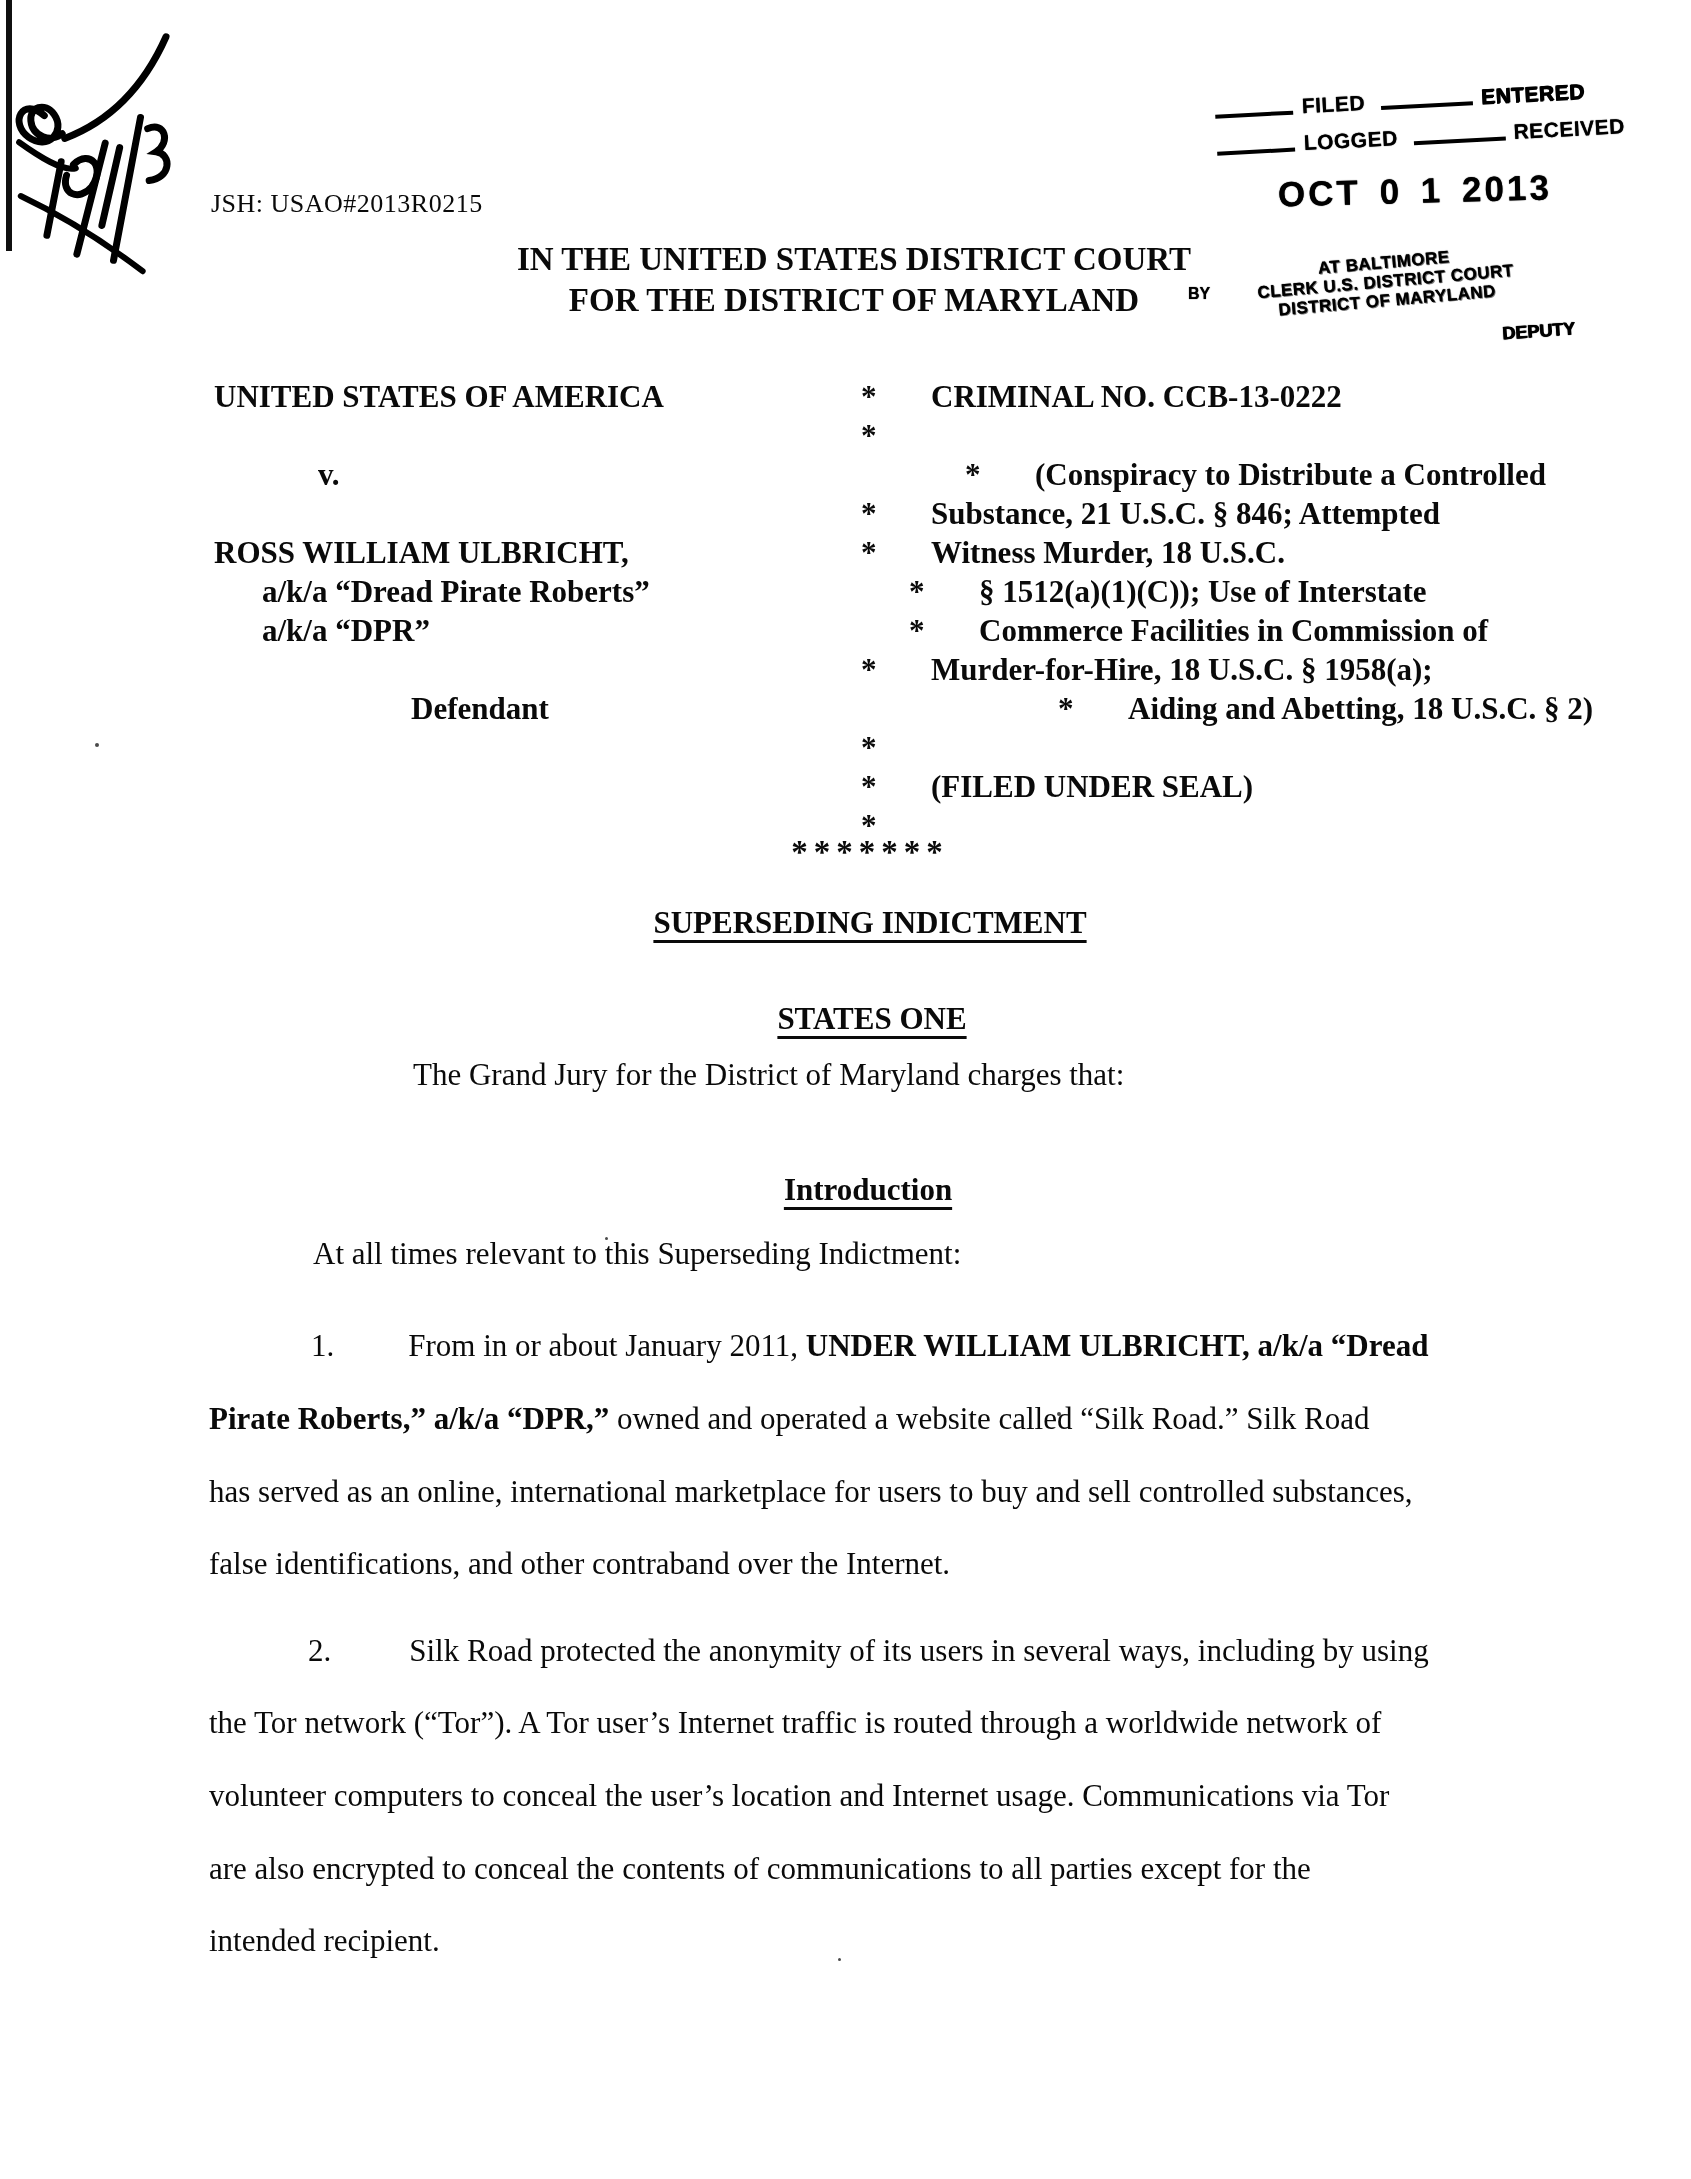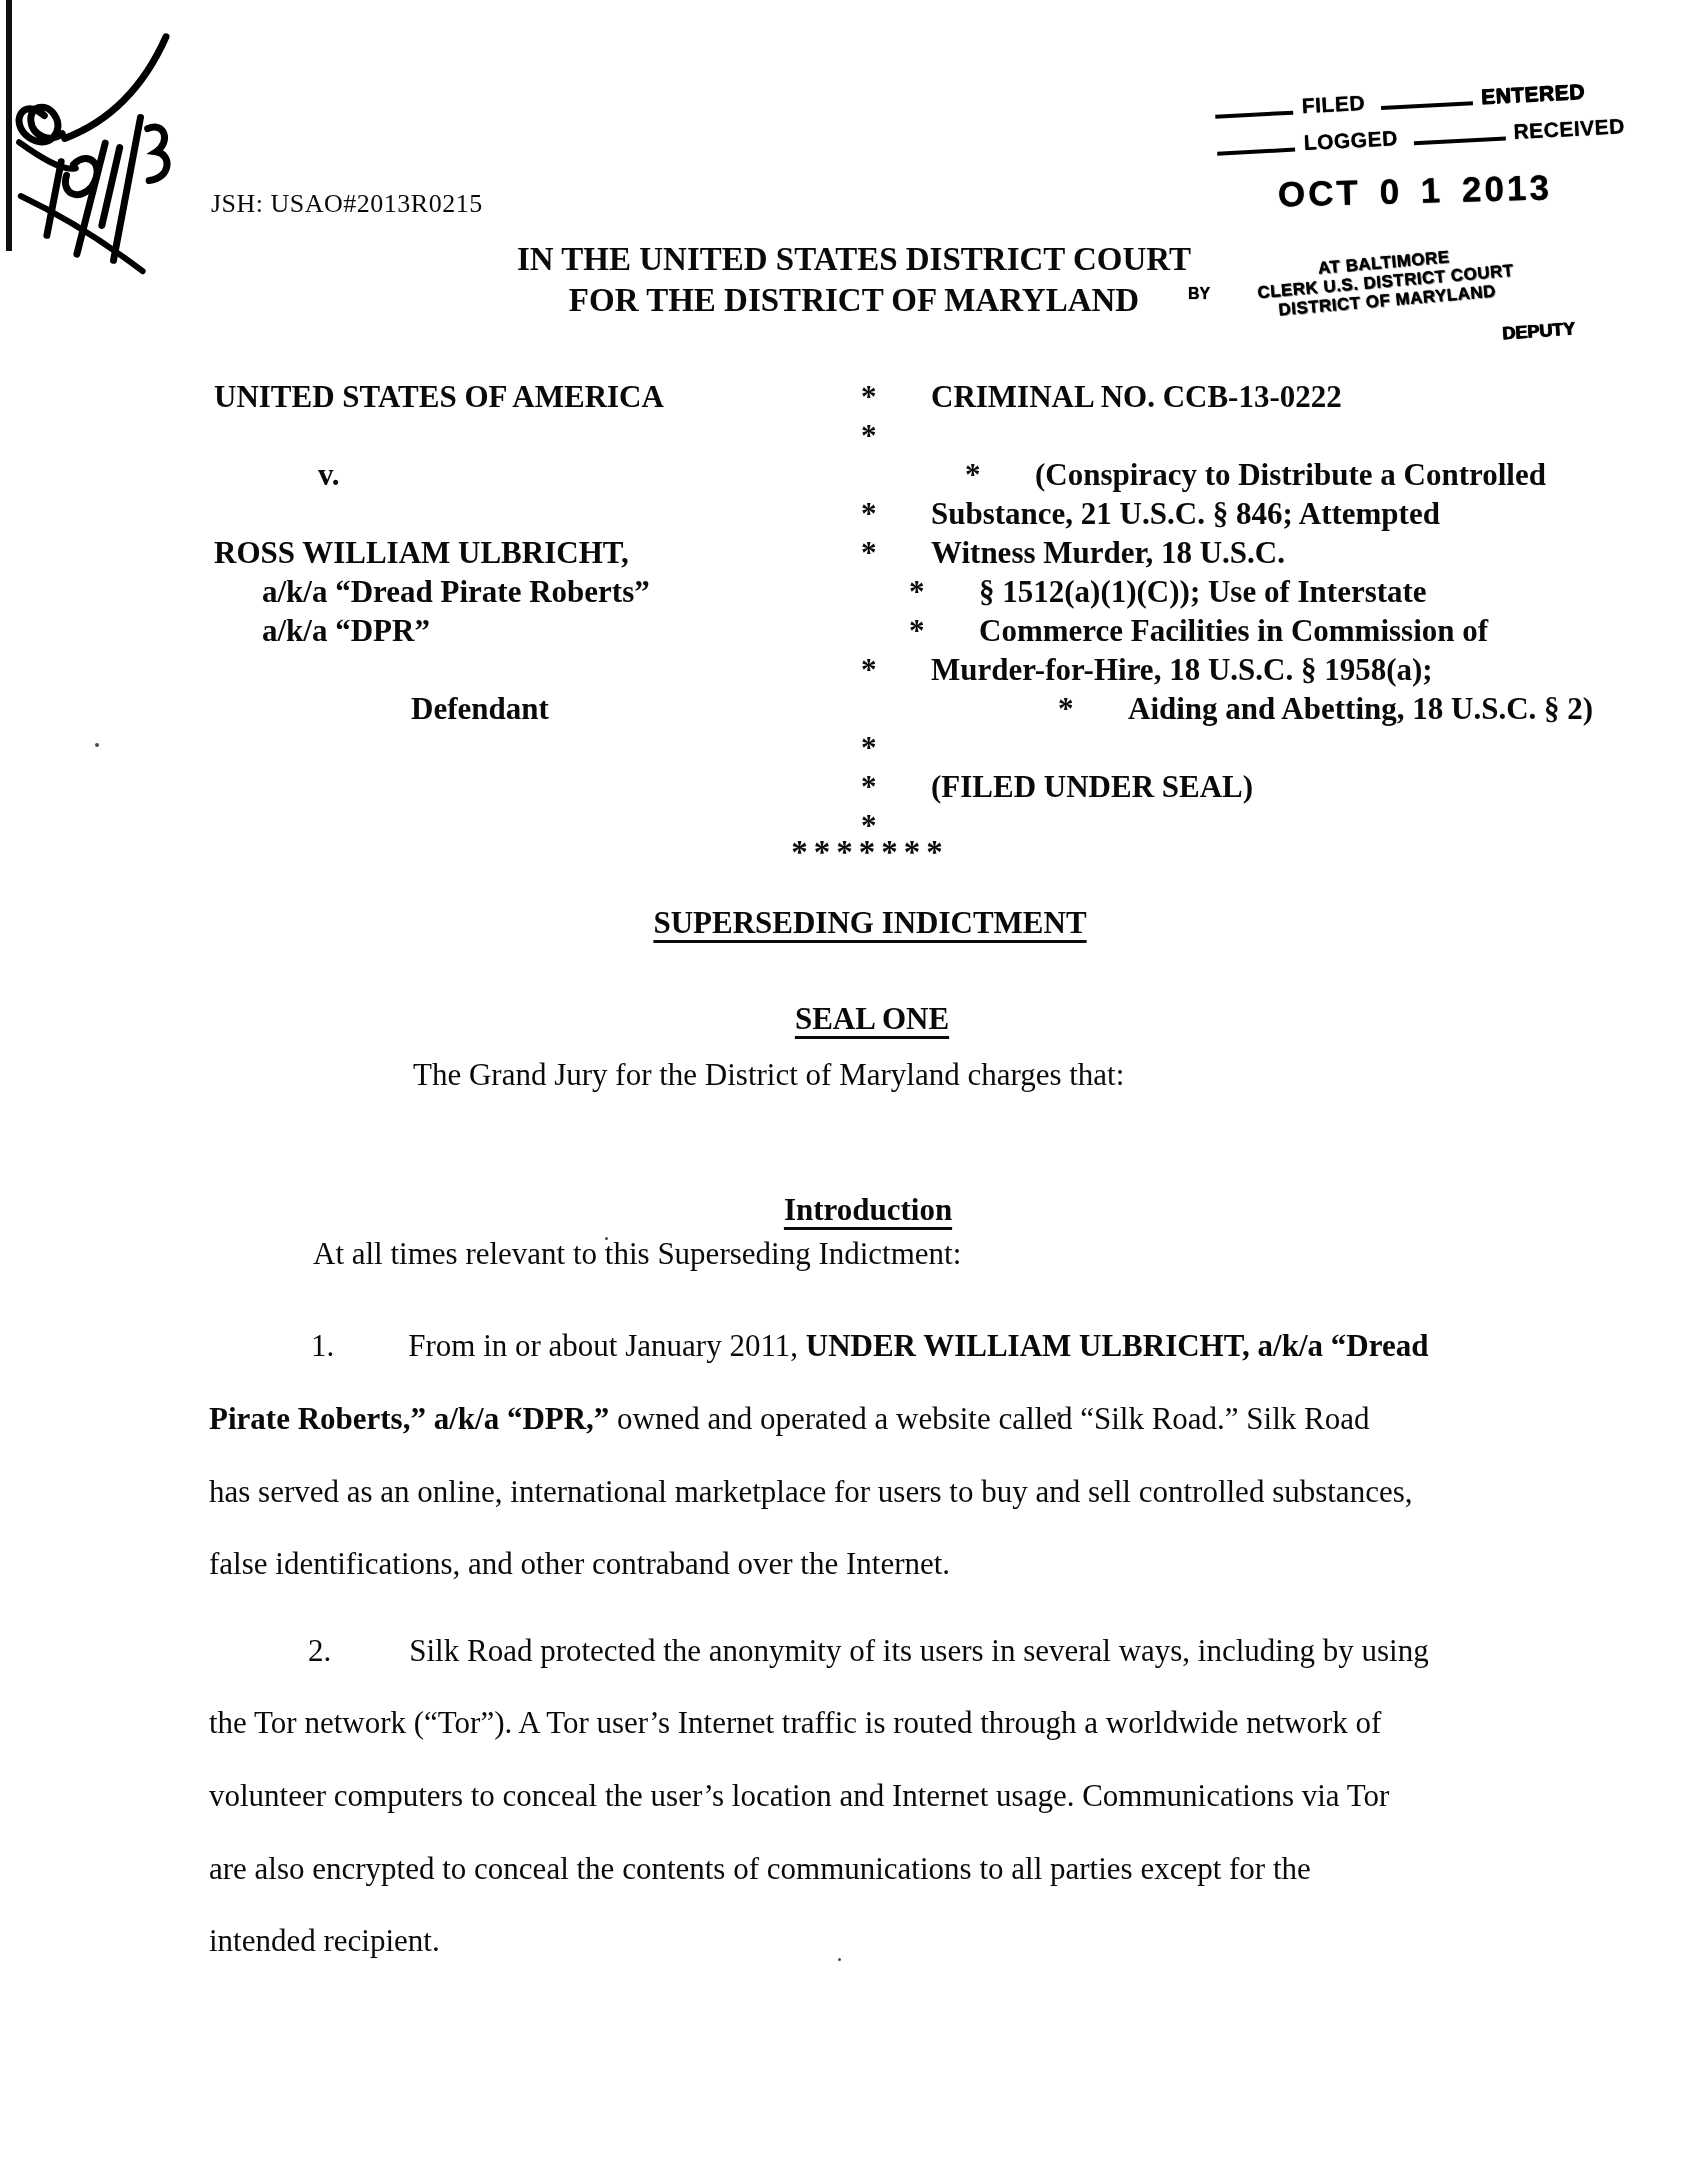--- a/index.html
+++ b/index.html
@@ -51,21 +51,21 @@
   .cap-left.tab2{padding-left:197px;}
   .cap-star{width:70px;}
   .cap-right{flex:1;white-space:nowrap;}
 
   .stars{position:absolute;left:870px;top:834px;transform:translateX(-50%);font-size:33px;font-weight:bold;letter-spacing:6px;white-space:nowrap;}
 
   .h-center{position:absolute;transform:translateX(-50%);font-weight:bold;font-size:31px;white-space:nowrap;
             text-decoration:underline;text-decoration-thickness:3px;text-underline-offset:7px;}
   .h-title{left:870px;top:905px;}
   .h-count{left:872px;top:1001px;}
-  .h-intro{left:868px;top:1172px;margin-top:20px;}
+  .h-intro{left:868px;top:1172px;}
 
   .tline{position:absolute;font-size:31px;white-space:nowrap;}
   .grand{left:413px;top:1057px;}
   .atall{left:313px;top:1236px;}
 
   .bline{position:absolute;left:209px;font-size:31px;white-space:nowrap;width:1393px;}
   .p1l1{top:1328px;} .p1l2{top:1401px;} .p1l3{top:1474px;} .p1l4{top:1546px;}
   .p2l1{top:1633px;} .p2l2{top:1705px;} .p2l3{top:1778px;} .p2l4{top:1851px;} .p2l5{top:1923px;}
   .pnum1{display:inline-block;margin-left:102px;}
   .ptxt1{margin-left:74px;}
@@ -186,21 +186,21 @@
     <div class="cap-row">
       <div class="cap-left"></div>
       <div class="cap-star">*</div>
       <div class="cap-right"></div>
     </div>
   </div>
 
   <div class="stars">*******</div>
 
   <div class="h-center h-title">SUPERSEDING INDICTMENT</div>
-  <div class="h-center h-count">SEAL ONE</div>
+  <div class="h-center h-count">STATES ONE</div>
   <div class="tline grand">The Grand Jury for the District of Maryland charges that:</div>
   <div class="h-center h-intro">Introduction</div>
   <div class="tline atall">At all times relevant to this Superseding Indictment:</div>
 
   <div class="bline p1l1">
     <span class="pnum1">1.</span><span class="ptxt1">From in or about January 2011, </span><b>UNDER WILLIAM ULBRICHT, a/k/a “Dread</b>
   </div>
   <div class="bline p1l2">
     <b>Pirate Roberts,” a/k/a “DPR,”</b><span> owned and operated a website called “Silk Road.”  Silk Road</span>
   </div>

